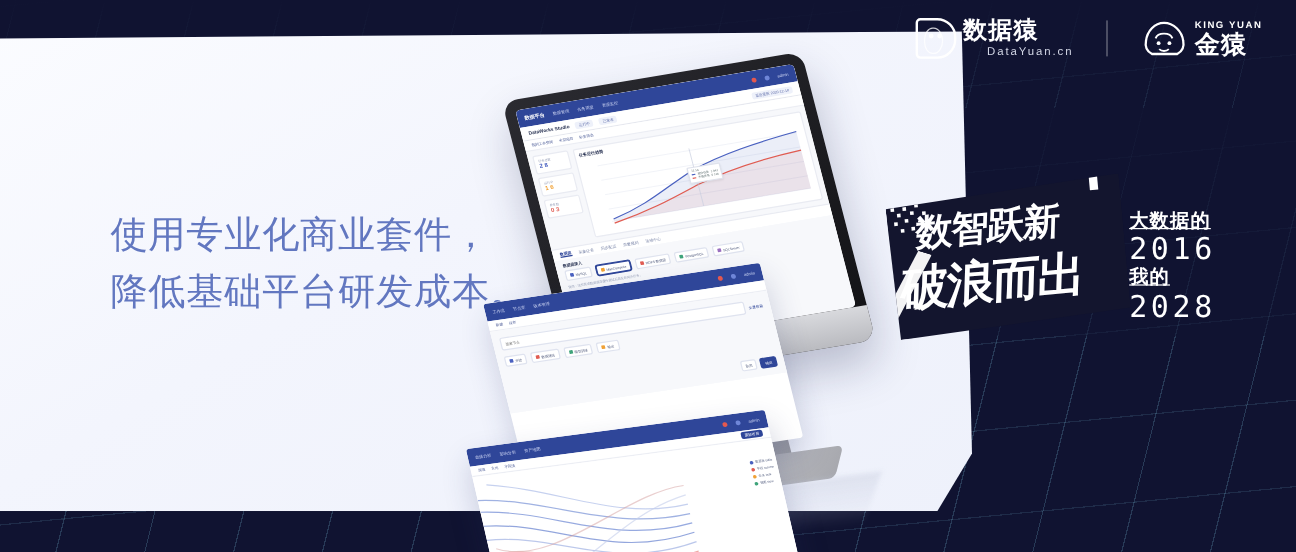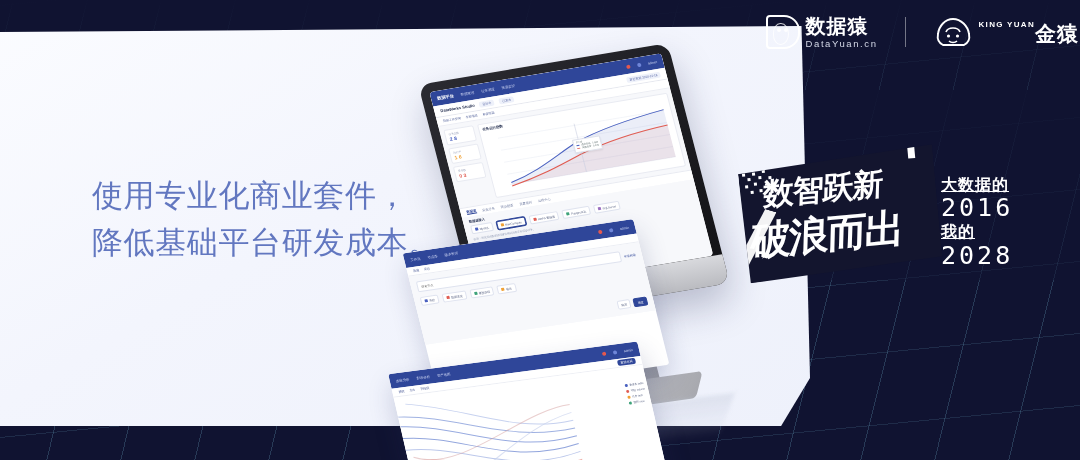--- a/index.html
+++ b/index.html
@@ -63,21 +63,21 @@
     font-size: 31px;
     line-height: 1.52;
     letter-spacing: .02em;
     white-space: pre;
     font-weight: 400;
   }
 
   
   #logos {
     position: absolute;
-    right: 1px; top: 11px;
+    right: 28px; top: 11px;
     display: flex; align-items: center; gap: 24px;
     height: 42px;
   }
   .logo-block { display: flex; align-items: center; gap: 6px; }
   .logo-mark-d {
     position: relative;
     width: 34px; height: 34px;
     border: 2.6px solid #fff;
     border-radius: 4px 16px 16px 4px;
     box-sizing: border-box;
@@ -94,29 +94,29 @@
     position:absolute; left:9px; top:11px;
     width:4px; height:4px; border-radius:50%;
     background: rgba(255,255,255,.85);
     box-shadow: 7px 0 0 0 rgba(255,255,255,.85);
   }
   .logo-words { display:flex; flex-direction:column; line-height:1; }
   .logo-cn {
     color:#fff; font-size:20px; font-weight:700; letter-spacing:1px;
   }
   .logo-en {
-    color:#d3d7e6; font-size:9.5px; letter-spacing:1.6px; margin-top:3px;
+    color:#d3d7e6; font-size:9.5px; letter-spacing:1.6px; margin-top:3px;margin-left:20px;
   }
   .logo-divider {
     width: 1px; height: 30px;
     background: rgba(255,255,255,.42);
     margin: 0 3px;
   }
   .ape-mark { width: 40px; height: 32px; }
-  .ky-words { display:flex; flex-direction:row; line-height:1; }
+  .ky-words { display:flex; flex-direction:column; line-height:1; }
   .ky-en { color:#fff; font-size:8px; font-weight:700; letter-spacing:1.3px; }
   .ky-cn { color:#fff; font-size:21px; font-weight:700; letter-spacing:1px; margin-top:2px; }
 
   
   #badge {
     position: absolute;
     left: 742px; top: 153px;
     width: 196px; height: 122px;
     background: #13152e;
     transform: rotate(-5.2deg);

